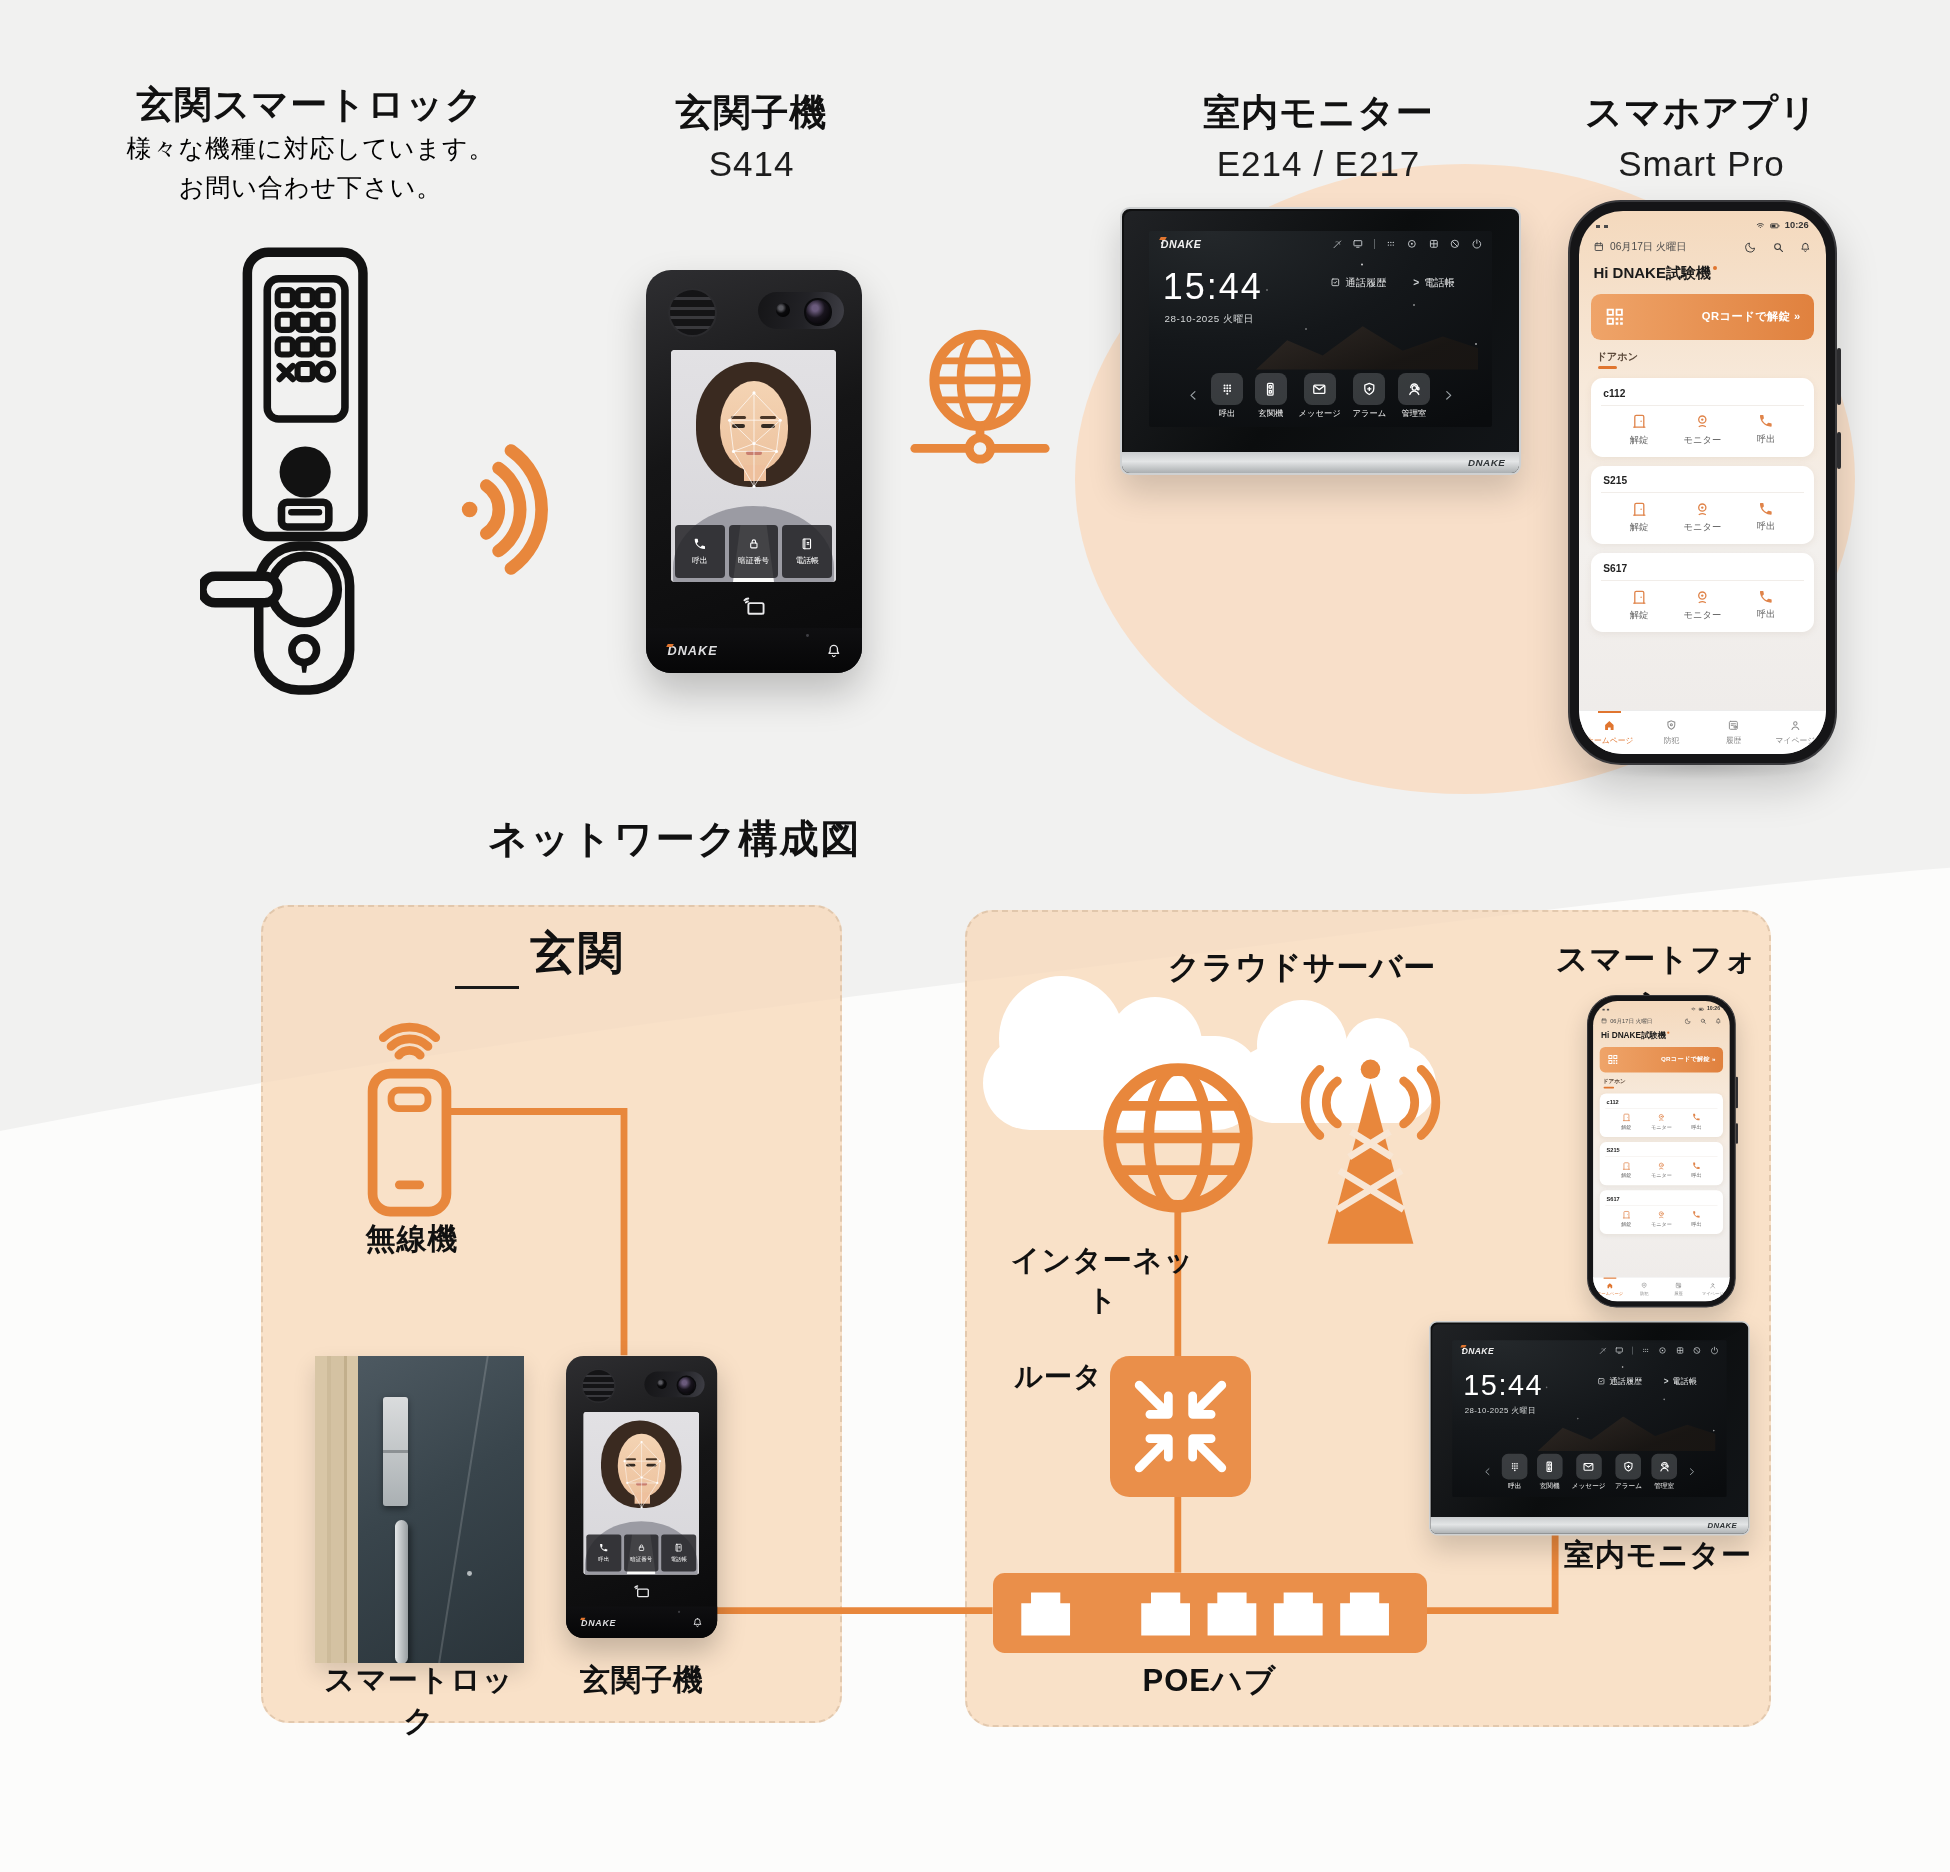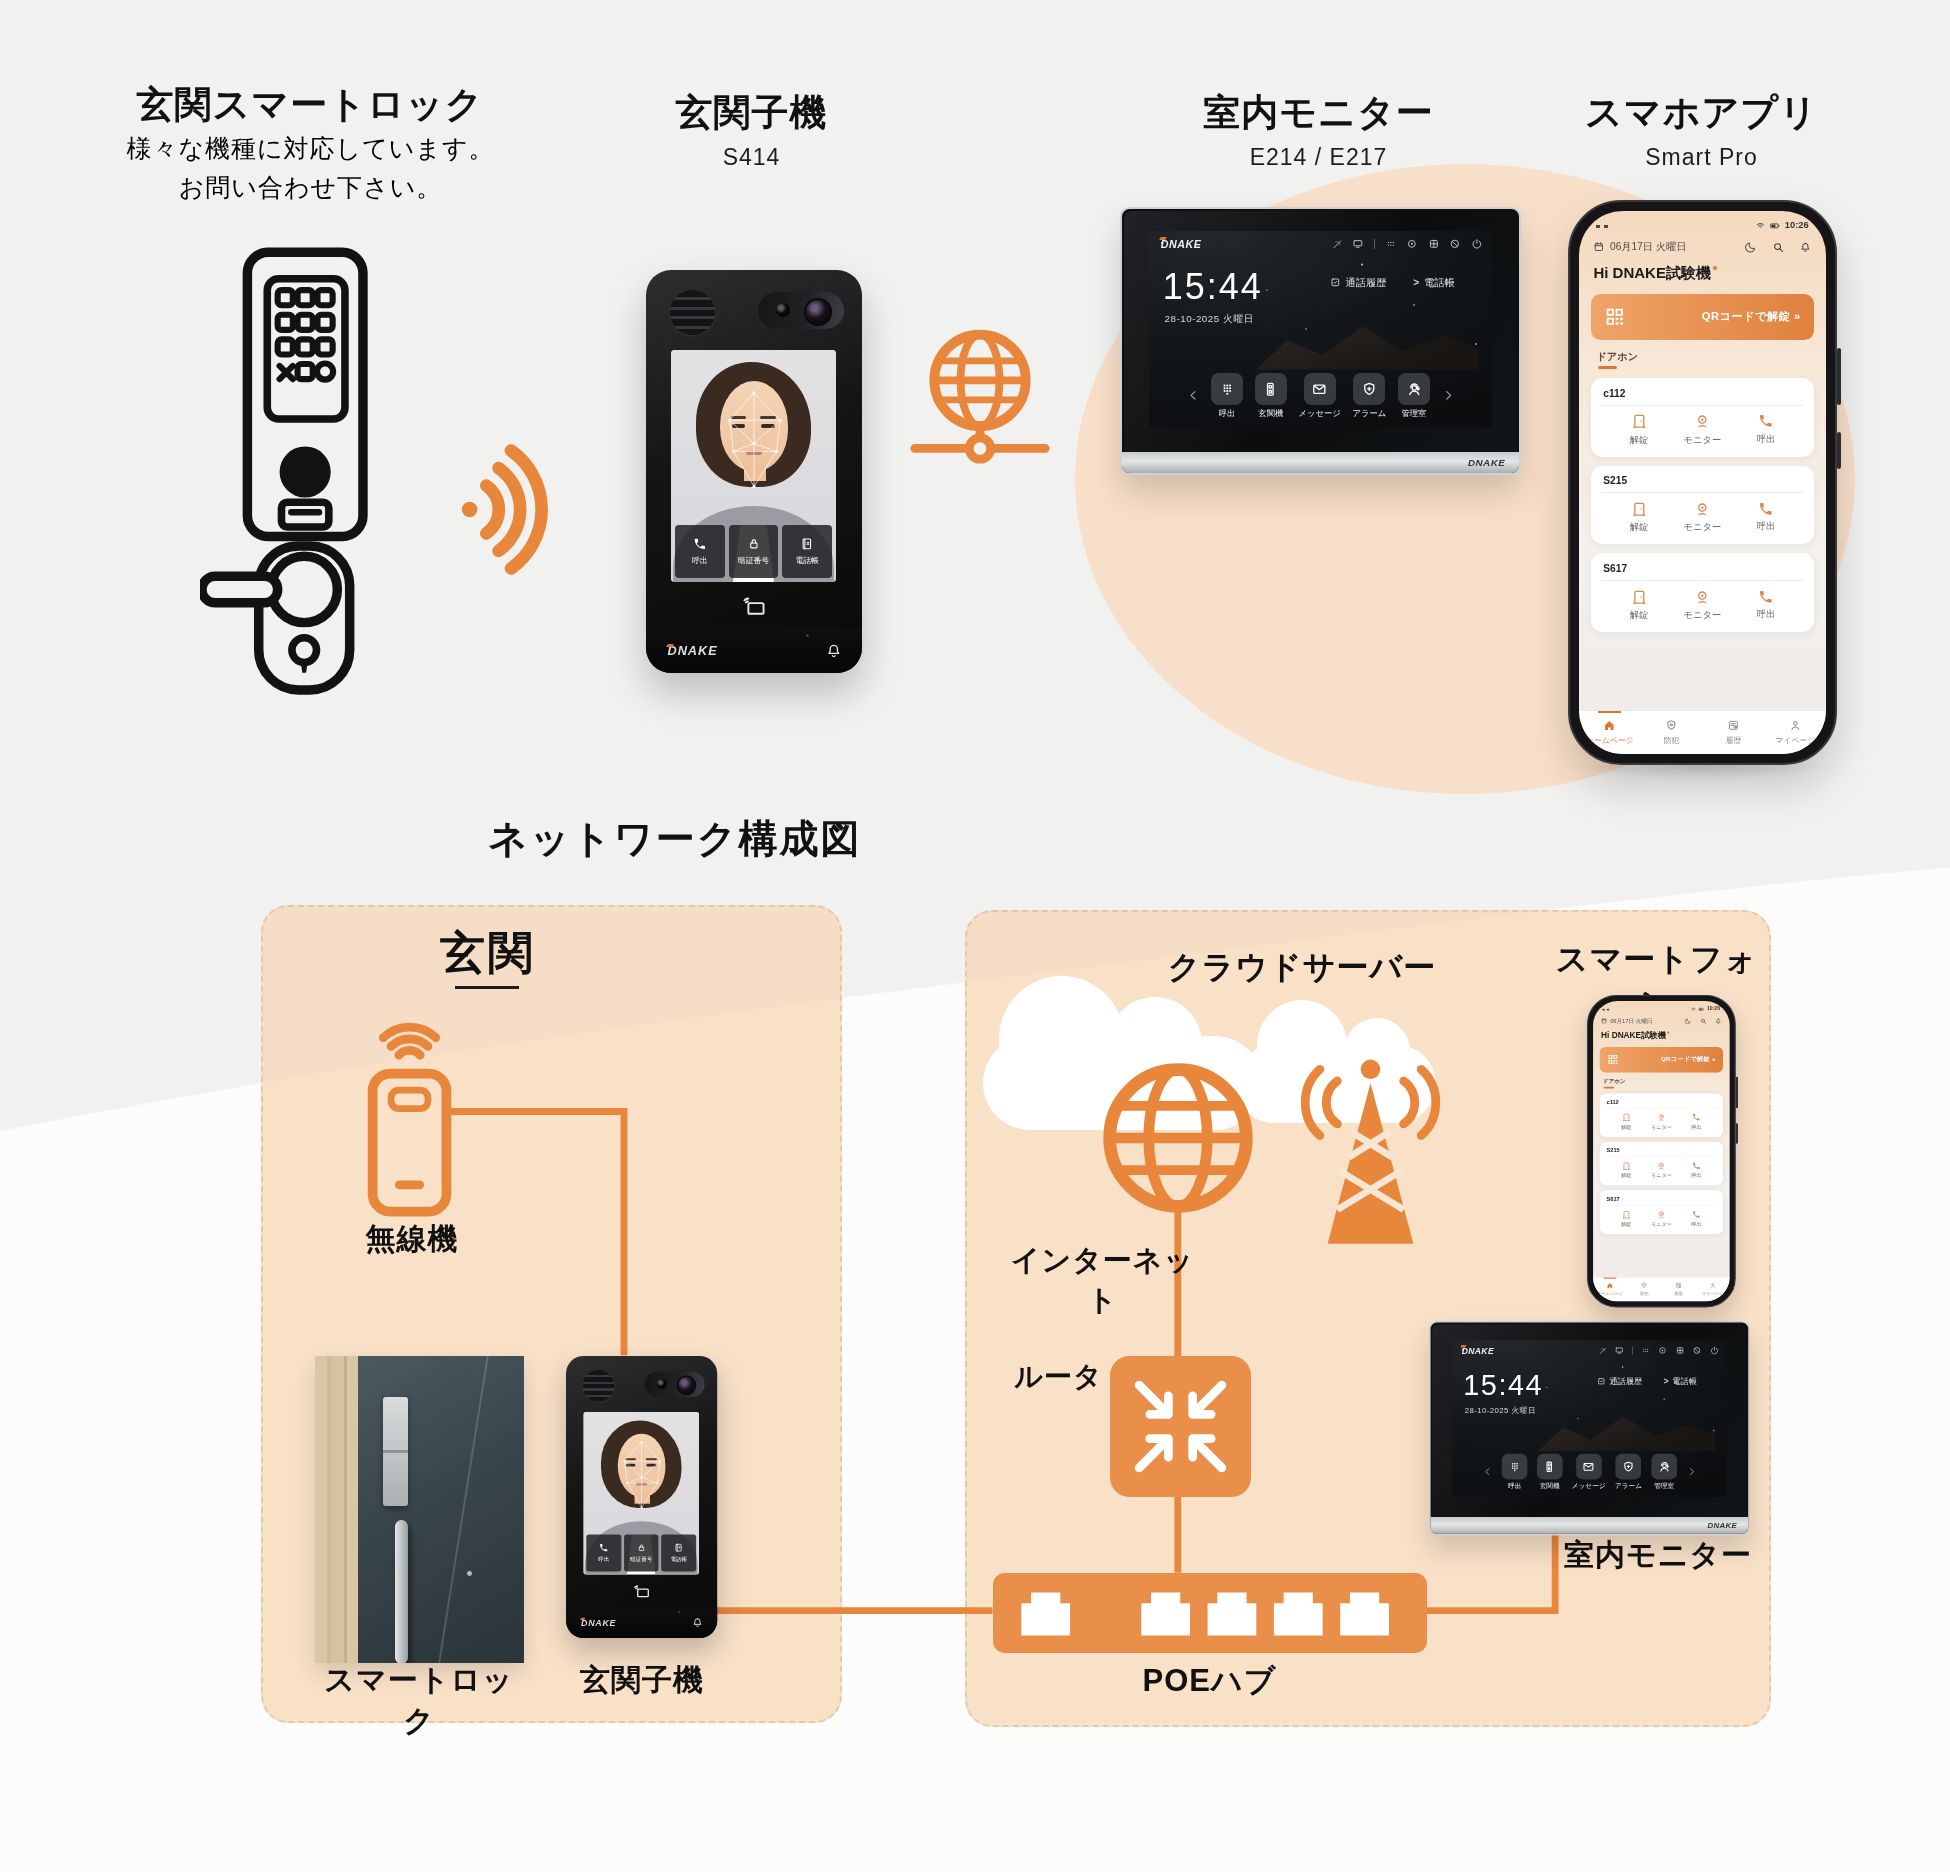--- a/index.html
+++ b/index.html
@@ -4,21 +4,21 @@
 <style>
   html,body{margin:0;padding:0;}
   body{font-family:"Liberation Sans","DejaVu Sans",sans-serif;background:#e9e9e8;}
   #canvas{position:relative;width:1950px;height:1872px;overflow:hidden;background:#f1f1f0;}
   .abs{position:absolute;}
   
   #bg-wave{position:absolute;left:0;top:0;z-index:0;}
   #peach-circle{position:absolute;left:1075px;top:164px;width:780px;height:630px;border-radius:50%;background:#f8dfc9;z-index:0;}
   
   .h-title{font-size:37px;font-weight:bold;color:#111;text-align:center;letter-spacing:1px;}
-  .h-model{font-size:23px;color:#1d1d1d;text-align:center;letter-spacing:1px;}
+  .h-model{font-size:35px;color:#1d1d1d;text-align:center;letter-spacing:1px;}
   .h-desc{font-size:25px;color:#000000;text-align:center;letter-spacing:1px;line-height:39px;}
   .net-title{font-size:39px;font-weight:bold;color:#111;text-align:left;letter-spacing:2px;z-index:3;}
   .dg-label{font-size:30px;font-weight:bold;color:#111;text-align:center;letter-spacing:1px;z-index:4;}
   
   .peach-box{position:absolute;background:rgba(247,216,186,.78);border:2px dashed rgba(185,155,125,.35);border-radius:27px;z-index:1;}
   .box-title{font-size:45px;font-weight:bold;color:#111;text-align:center;letter-spacing:2.9px;z-index:3;}
   .box-underline{position:absolute;background:#1a1a1a;z-index:3;}
   
   #lines{position:absolute;left:0;top:0;z-index:2;}
   
@@ -414,21 +414,21 @@
   <svg id="lines" width="1950" height="1872" viewBox="0 0 2000 1920">
     <g fill="none" stroke="#E8873C" stroke-width="7">
       <path d="M460 1140 H640 V1390"></path>
       <path d="M735 1652 H1018"></path>
       <path d="M1208 1240 V1392"></path>
       <path d="M1208 1535 V1613"></path>
       <path d="M1463 1652 H1595 V1568"></path>
     </g>
   </svg>
 
-  <div class="abs box-title" style="left:371px;top:923px;width:234px;">玄関</div>
+  <div class="abs box-title" style="left:392px;top:923px;width:234px;text-align:right;">玄関</div>
   <div class="box-underline" style="left:455px;top:986px;width:64px;height:2.9px;"></div>
 
   <svg class="abs deco" style="left:359px;top:1003px;" width="102" height="217" viewBox="0 0 105 222">
     <g fill="none" stroke="#E8873C" stroke-linecap="round">
       <path d="M41 53 A15 15 0 0 1 63 53" stroke-width="9"></path>
       <path d="M33 44 A27 27 0 0 1 71 44" stroke-width="9"></path>
       <path d="M25 35 A39 39 0 0 1 79 35" stroke-width="9"></path>
       <rect x="14" y="72" width="76" height="142" rx="18" stroke-width="10"></rect>
       <rect x="33" y="89" width="38" height="19" rx="8" stroke-width="7"></rect>
       <rect x="37" y="182" width="30" height="9" rx="4.5" fill="#E8873C" stroke="none"></rect>

